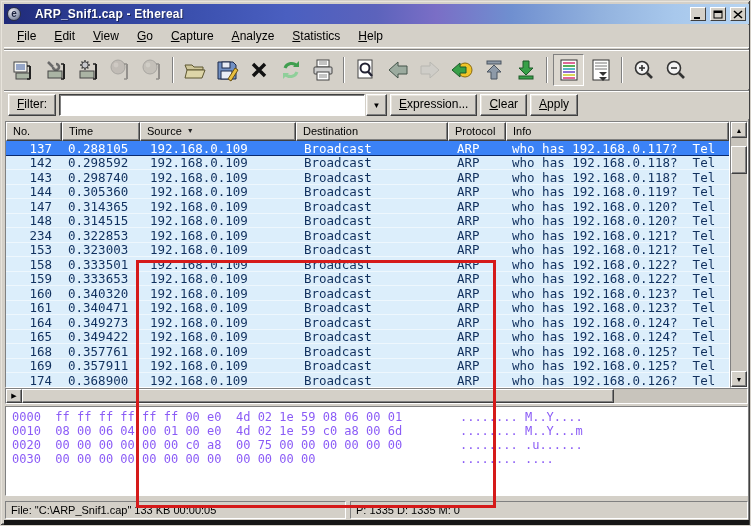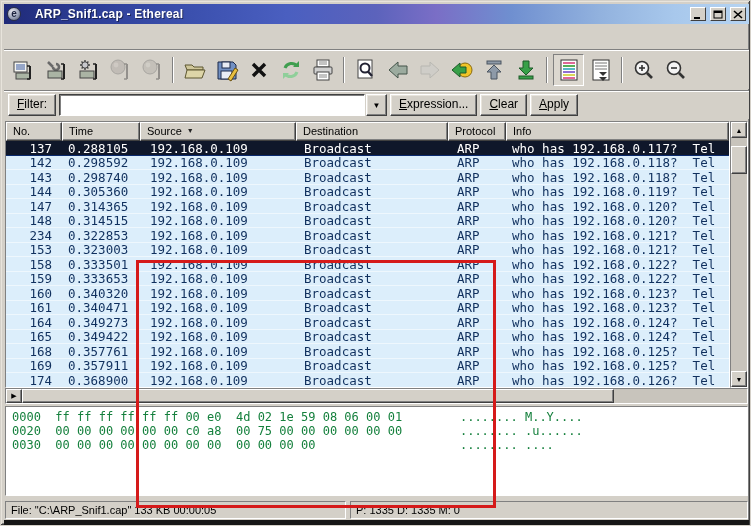--- a/index.html
+++ b/index.html
@@ -84,21 +84,21 @@
   .prow{ display:grid; grid-template-columns:56px 78px 156px 152px 58px 1fr; height:14.5px;
     background:#dceefb; border-bottom:1px solid #eef7fd;
     font-family:"DejaVu Sans Mono", monospace; font-size:12.5px; color:#10305e; }
   .prow .c{ white-space:pre; overflow:hidden; line-height:13px; padding-top:0.5px;}
   .c-no{ text-align:right; padding-right:10px; }
   .c-time{ padding-left:6px; }
   .c-src{ padding-left:10px; }
   .c-dst{ padding-left:8px; }
   .c-proto{ padding-left:9px; }
   .c-info{ padding-left:6px; }
-  .prow.selected{ background:#0f172a; color:#fff; border-bottom-color:#0a2a6e; }
+  .prow.selected{ background:#3b82f6; color:#fff; border-bottom-color:#0a2a6e; }
 
   
   .vscroll{ position:absolute; right:0; top:0; width:18px; bottom:16px; background:#c8c4bc;
     border:1px solid; border-color:#808080 #fff #fff #808080; }
   .sb-btn{ position:absolute; left:0; width:16px; height:16px; background:#d4d0c8;
     border:1px solid; border-color:#fff #404040 #404040 #fff; box-shadow:inset -1px -1px 0 #808080;
     display:flex;align-items:center;justify-content:center; font-size:7px; color:#000;}
   .vscroll .up{ top:0; } .vscroll .down{ bottom:0; }
   .vthumb{ position:absolute; left:0; top:24px; width:16px; height:28px; background:#d4d0c8;
     border:1px solid; border-color:#fff #404040 #404040 #fff; box-shadow:inset -1px -1px 0 #808080; }
@@ -110,21 +110,21 @@
   .hthumb{ position:absolute; left:16px; top:0; width:592px; height:14px; background:#d4d0c8;
     border:1px solid; border-color:#fff #404040 #404040 #fff; box-shadow:inset -1px -1px 0 #808080;}
 
   
   .red-box{ position:absolute; left:131px; top:139px; width:360px; height:248px;
     border:3px solid #d51a1a; pointer-events:none; z-index:30; }
 
   
   .hexpane{ position:absolute; left:4px; top:405px; width:743px; height:90px; background:#fff;
     border:1px solid; border-color:#808080 #fff #fff #808080;
-    font-family:"DejaVu Sans Mono", monospace; font-size:12px; color:#15803d;
+    font-family:"DejaVu Sans Mono", monospace; font-size:12px; color:#8b5cf6;
     padding:3px 0 0 6px; }
   .hexline{ white-space:pre; line-height:14px; }
 
   
   .statusbar{ position:absolute; left:4px; top:500px; width:743px; height:18px;
     display:flex; gap:4px; }
   .status-panel{ background:#d4d0c8; border:1px solid; border-color:#808080 #fff #fff #808080;
     font-size:11px; color:#000; padding:2px 5px 0; white-space:nowrap; overflow:hidden; }
   .status-left{ width:341px; }
   .status-right{ flex:1; }
@@ -149,20 +149,31 @@
           <rect x="1" y="1" width="8" height="2" fill="#000"></rect>
         </svg>
       </div>
     <div class="winbtn">
         <svg width="10" height="9" viewBox="0 0 10 9">
           <path d="M1 1 L9 8 M9 1 L1 8" stroke="#000" stroke-width="1.6"></path>
         </svg>
       </div>
   </div>
 
+  <div class="menubar">
+
+  <span class="menu-item">File</span>
+      <span class="menu-item">Edit</span>
+      <span class="menu-item">View</span>
+      <span class="menu-item">Go</span>
+      <span class="menu-item">Capture</span>
+      <span class="menu-item">Analyze</span>
+      <span class="menu-item">Statistics</span>
+      <span class="menu-item">Help</span>
+    </div>
 
   <div class="toolbar">
     <div class="tbtn">
         <svg width="24" height="24" viewBox="0 0 24 24">
           <rect x="2" y="4" width="13" height="10" fill="#f4f4f0" stroke="#444"></rect>
           <line x1="4" y1="7" x2="13" y2="7" stroke="#3858a0"></line>
           <line x1="4" y1="9" x2="13" y2="9" stroke="#3858a0"></line>
           <line x1="4" y1="11" x2="13" y2="11" stroke="#3858a0"></line>
           <rect x="4" y="15" width="14" height="6" fill="#aab4a4" stroke="#444"></rect>
           <path d="M18 8 v13" stroke="#222" stroke-width="2"></path>
@@ -515,20 +526,21 @@
       <div class="sb-btn left">◀</div>
       <div class="hthumb"></div>
       <div class="sb-btn right">▶</div>
     </div>
     <div class="red-box"></div>
   </div>
 
   <div class="hexpane">
 
   <div class="hexline">0000  ff ff ff ff ff ff 00 e0  4d 02 1e 59 08 06 00 01        ........ M..Y....</div>
+      <div class="hexline">0010  08 00 06 04 00 01 00 e0  4d 02 1e 59 c0 a8 00 6d        ........ M..Y...m</div>
       <div class="hexline">0020  00 00 00 00 00 00 c0 a8  00 75 00 00 00 00 00 00        ........ .u......</div>
       <div class="hexline">0030  00 00 00 00 00 00 00 00  00 00 00 00                    ........ ....</div>
     </div>
 
   <div class="statusbar">
     <div class="status-panel status-left">File: "C:\ARP_Snif1.cap" 133 KB 00:00:05</div>
     <div class="status-panel status-right">P: 1335 D: 1335 M: 0</div>
   </div>
   <div class="bottom-edge"></div>
 

